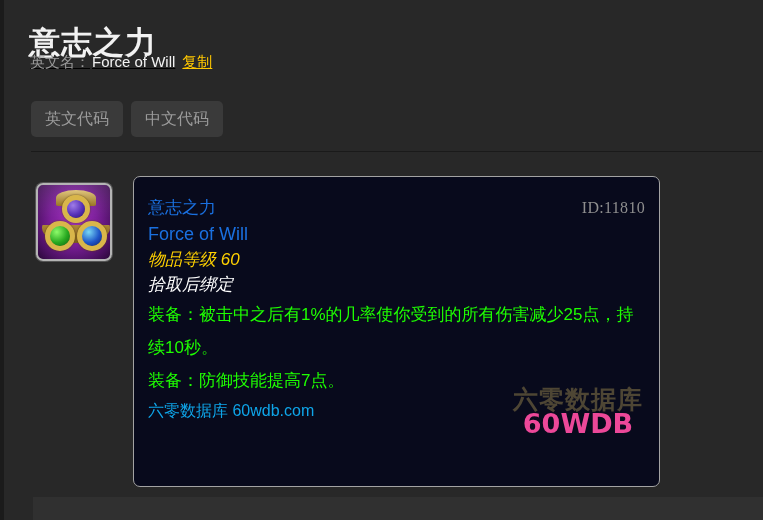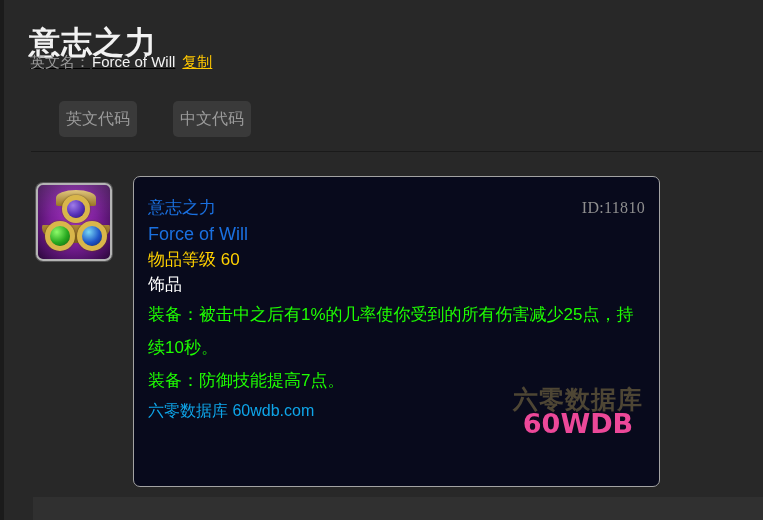--- a/index.html
+++ b/index.html
@@ -68,24 +68,23 @@
     display: flex;
     gap: 8px;
   }
   .code-btn {
     background: #3a3a3a;
     color: #9b9b9b;
     border: none;
     border-radius: 5px;
     font-size: 16px;
     font-family: inherit;
-    padding: 8px 7px;
+    padding: 8px 14px;
     cursor: pointer;
     line-height: 20px;
-    margin-left: 28px;
   }
   .divider {
     position: absolute;
     left: 31px;
     top: 151px;
     width: 731px;
     height: 1px;
     background: #1a1a1a;
   }
   
@@ -163,20 +162,21 @@
   }
   .tip-body {
     position: relative;
     padding: 18px 14px 0 14px;
     z-index: 2;
   }
   .tip-line {
     font-size: 17px;
     line-height: 25.5px;
     white-space: nowrap;
+    font-style: italic;
   }
   .tip-name-row {
     display: flex;
     justify-content: space-between;
     align-items: baseline;
   }
   .tip-name { color: #1a70e0; font-size: 17px; line-height: 25.5px; }
   .tip-id {
     color: #8e8e8e;
     font-size: 16px;
@@ -276,21 +276,21 @@
       <div class="wm-en">60WDB</div>
     </div>
 
     <div class="tip-body">
       <div class="tip-name-row">
         <span class="tip-name">意志之力</span>
         <span class="tip-id">ID:11810</span>
       </div>
       <div class="tip-name-en">Force of Will</div>
       <div class="tip-line tip-ilvl">物品等级 60</div>
-      <div class="tip-line tip-white">饰品</div>
+      <div class="tip-line tip-white">拾取后绑定</div>
       <div class="tip-green">装备：被击中之后有1%的几率使你受到的所有伤害减少25点，持续10秒。</div>
       <div class="tip-green">装备：防御技能提高7点。</div>
       <div class="tip-footer">六零数据库 60wdb.com</div>
     </div>
   </div>
 
   <div class="bottom-panel"></div>
 
 </div>
 

